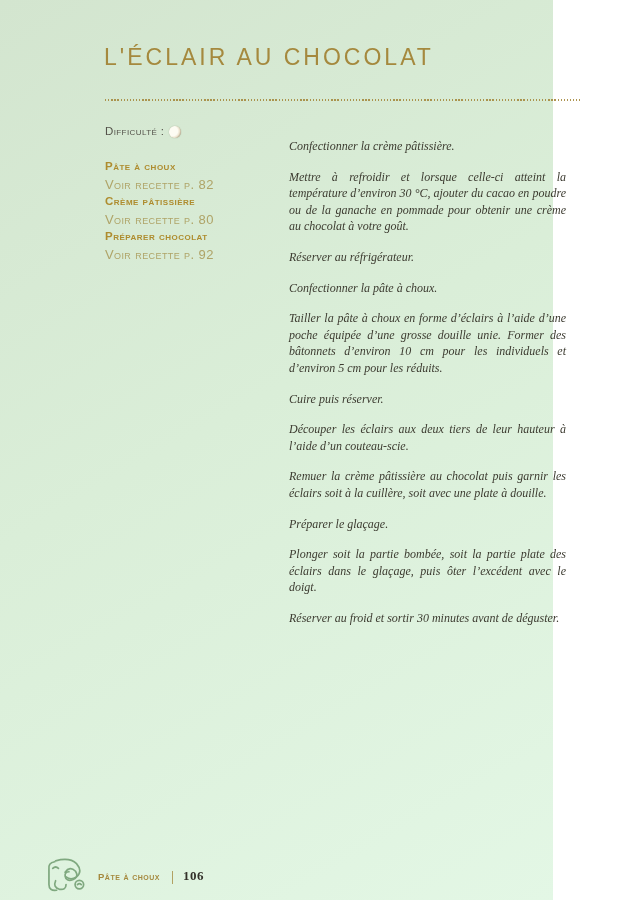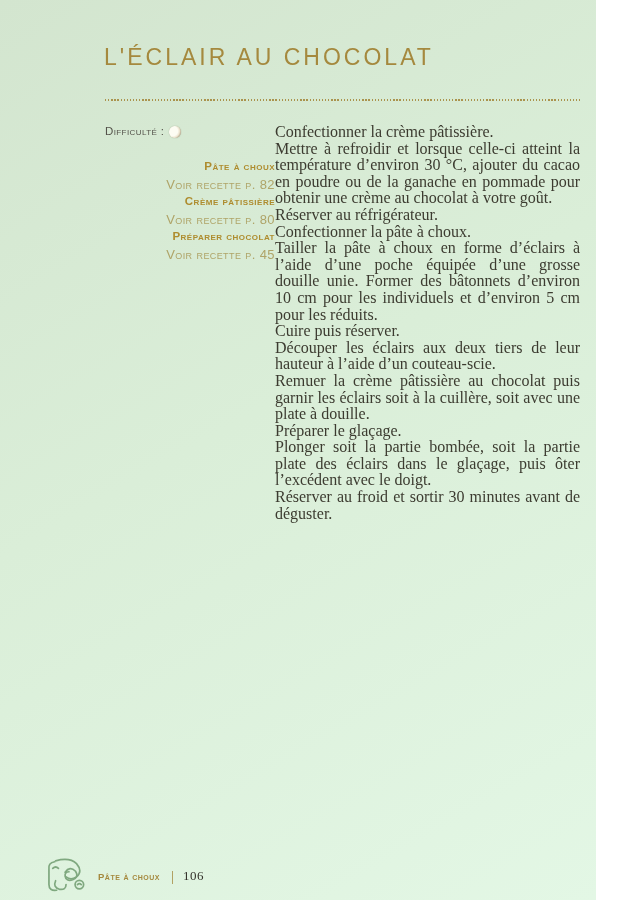--- a/index.html
+++ b/index.html
@@ -11,41 +11,41 @@
     --logo-green:#7fa87f;
   }
   html,body{margin:0;padding:0;}
   body{
     width:640px;height:900px;
     font-family:"Liberation Serif", serif;
     overflow:hidden;
   }
   .page{
     position:relative;
-    width:596px;height:900px;
+    width:553px;height:900px;
     background:linear-gradient(150deg,#d3e5cf 0%,#daeed8 45%,#e3f7e5 100%);
   }
   .title{
     position:absolute;top:44px;left:104px;margin:0;
     font-family:"Liberation Sans", sans-serif;
     font-weight:400;
     font-size:23px;
     letter-spacing:3px;
     color:var(--gold);
   }
   .rule{
     position:absolute;top:99px;left:105px;width:475px;height:2px;
     background:repeating-linear-gradient(to right,var(--gold) 0 1.3px,transparent 1.3px 3.1px);
     opacity:.9;
   }
   .content{
     position:absolute;top:124px;left:105px;width:475px;
     display:flex;
   }
-  .sidebar{width:170px;flex:none;text-align:right;}
+  .sidebar{width:170px;flex:none;}
   .difficulty{
     font-family:"Liberation Sans", sans-serif;
     font-variant:small-caps;
     font-size:11.5px;
     letter-spacing:.4px;
     color:var(--grey-ink);
     display:flex;align-items:center;gap:5px;
     line-height:15px;
   }
   .diff-icon{
@@ -66,25 +66,26 @@
   .comp-ref{
     font-family:"Liberation Sans", sans-serif;
     font-variant:small-caps;
     font-size:13px;
     letter-spacing:.4px;
     color:var(--gold-pale);
     line-height:17.5px;
   }
   .main{flex:1;}
   .main p{
-    margin:0;
-    font-size:16px;
+    margin:14px;
+    font-size:12px;
     line-height:16.6px;
     text-align:justify;
     color:var(--ink);
+    font-style:italic;
   }
   .footer{
     position:absolute;left:44px;top:855px;height:42px;
     display:flex;align-items:center;
   }
   .logo{width:46px;height:38px;flex:none;}
   .f-label{
     margin-left:8px;
     font-family:"Liberation Sans", sans-serif;
     font-variant:small-caps;
@@ -94,21 +95,21 @@
     color:var(--gold);
   }
   .f-div{
     margin:0 9px 0 11px;
     color:var(--gold);
     font-size:15px;
     font-weight:300;
   }
   .f-num{
     font-family:"Liberation Serif", serif;
-    font-weight:normal;
+    font-weight:bold;
     font-size:13px;
     letter-spacing:.5px;
     color:#33312a;
     text-align:center;
   }
 </style>
 </head>
 <body>
 
 <div class="page">
@@ -128,21 +129,21 @@
         <div>
           <div class="comp-name">Pâte à choux</div>
           <div class="comp-ref">Voir recette p. 82</div>
         </div>
         <div>
           <div class="comp-name">Crème pâtissière</div>
           <div class="comp-ref">Voir recette p. 80</div>
         </div>
         <div>
           <div class="comp-name">Préparer chocolat</div>
-          <div class="comp-ref">Voir recette p. 45</div>
+          <div class="comp-ref">Voir recette p. 92</div>
         </div>
       </div>
     </aside>
 
     <main class="main">
       <p>Confectionner la crème pâtissière.</p>
       <p>Mettre à refroidir et lorsque celle-ci atteint la température d’environ 30 °C, ajouter du cacao en poudre ou de la ganache en pommade pour obtenir une crème au chocolat à votre goût.</p>
       <p>Réserver au réfrigérateur.</p>
       <p>Confectionner la pâte à choux.</p>
       <p>Tailler la pâte à choux en forme d’éclairs à l’aide d’une poche équipée d’une grosse douille unie. Former des bâtonnets d’environ 10 cm pour les individuels et d’environ 5 cm pour les réduits.</p>

